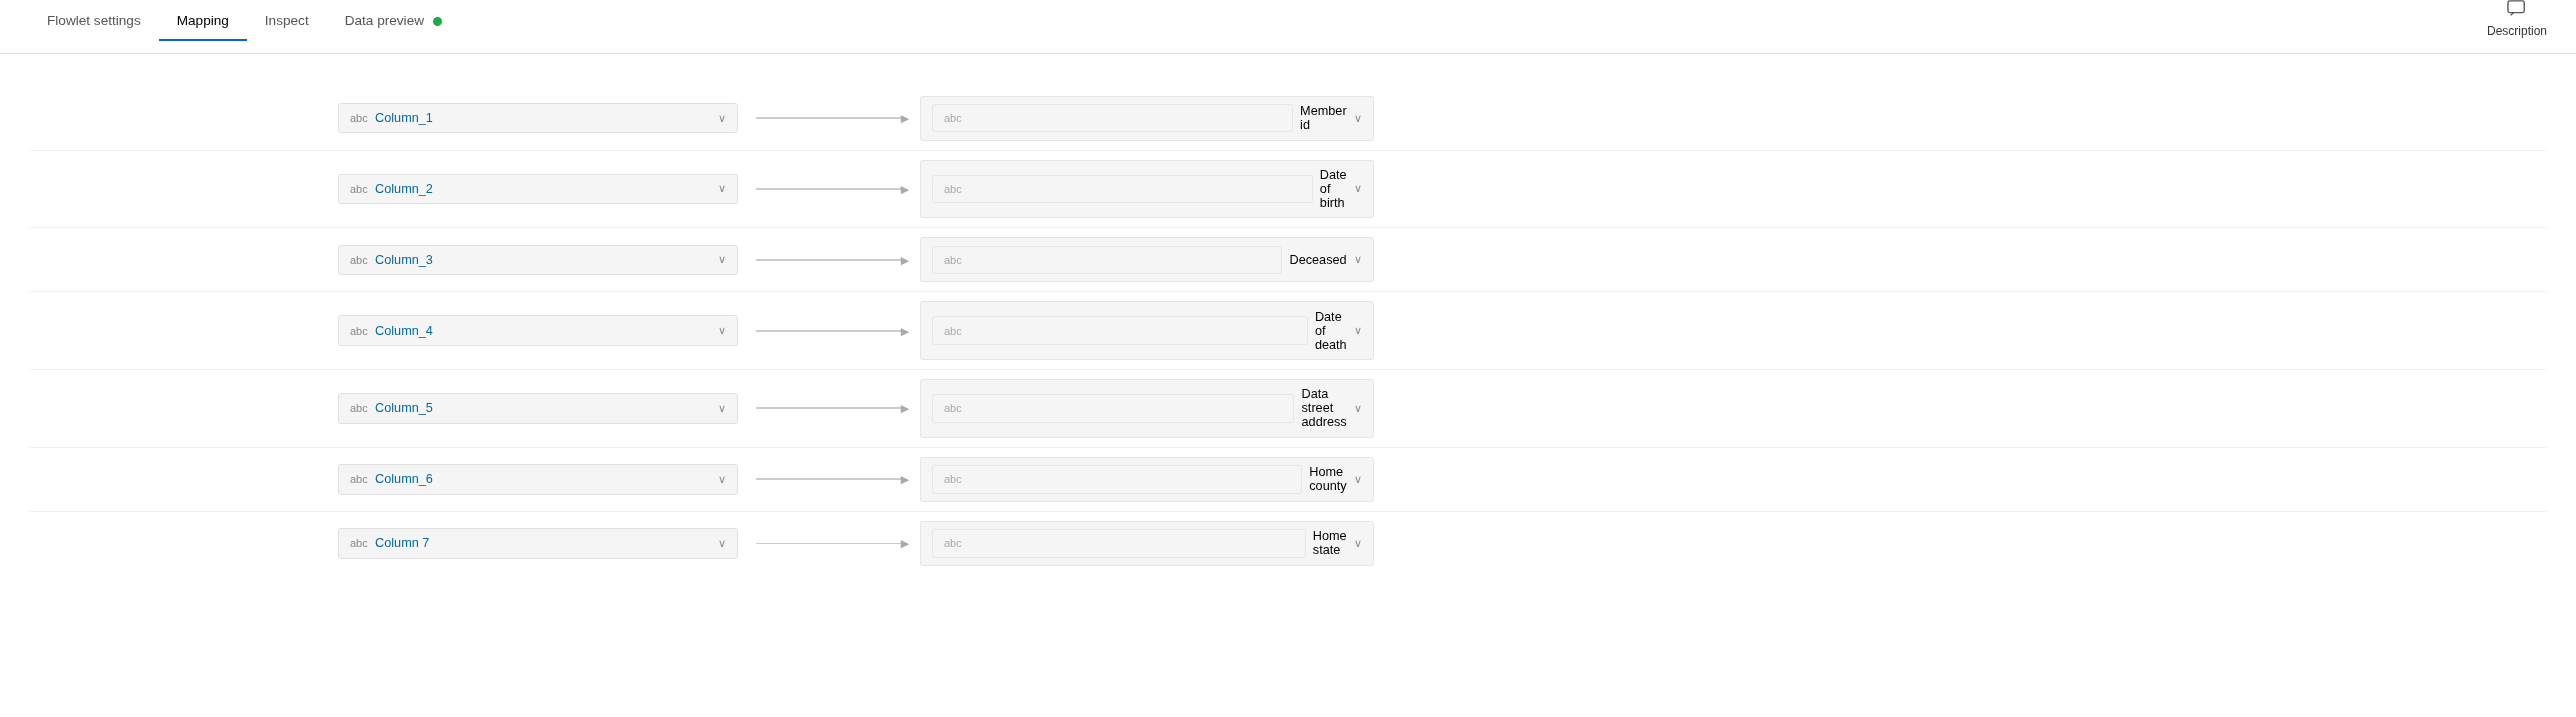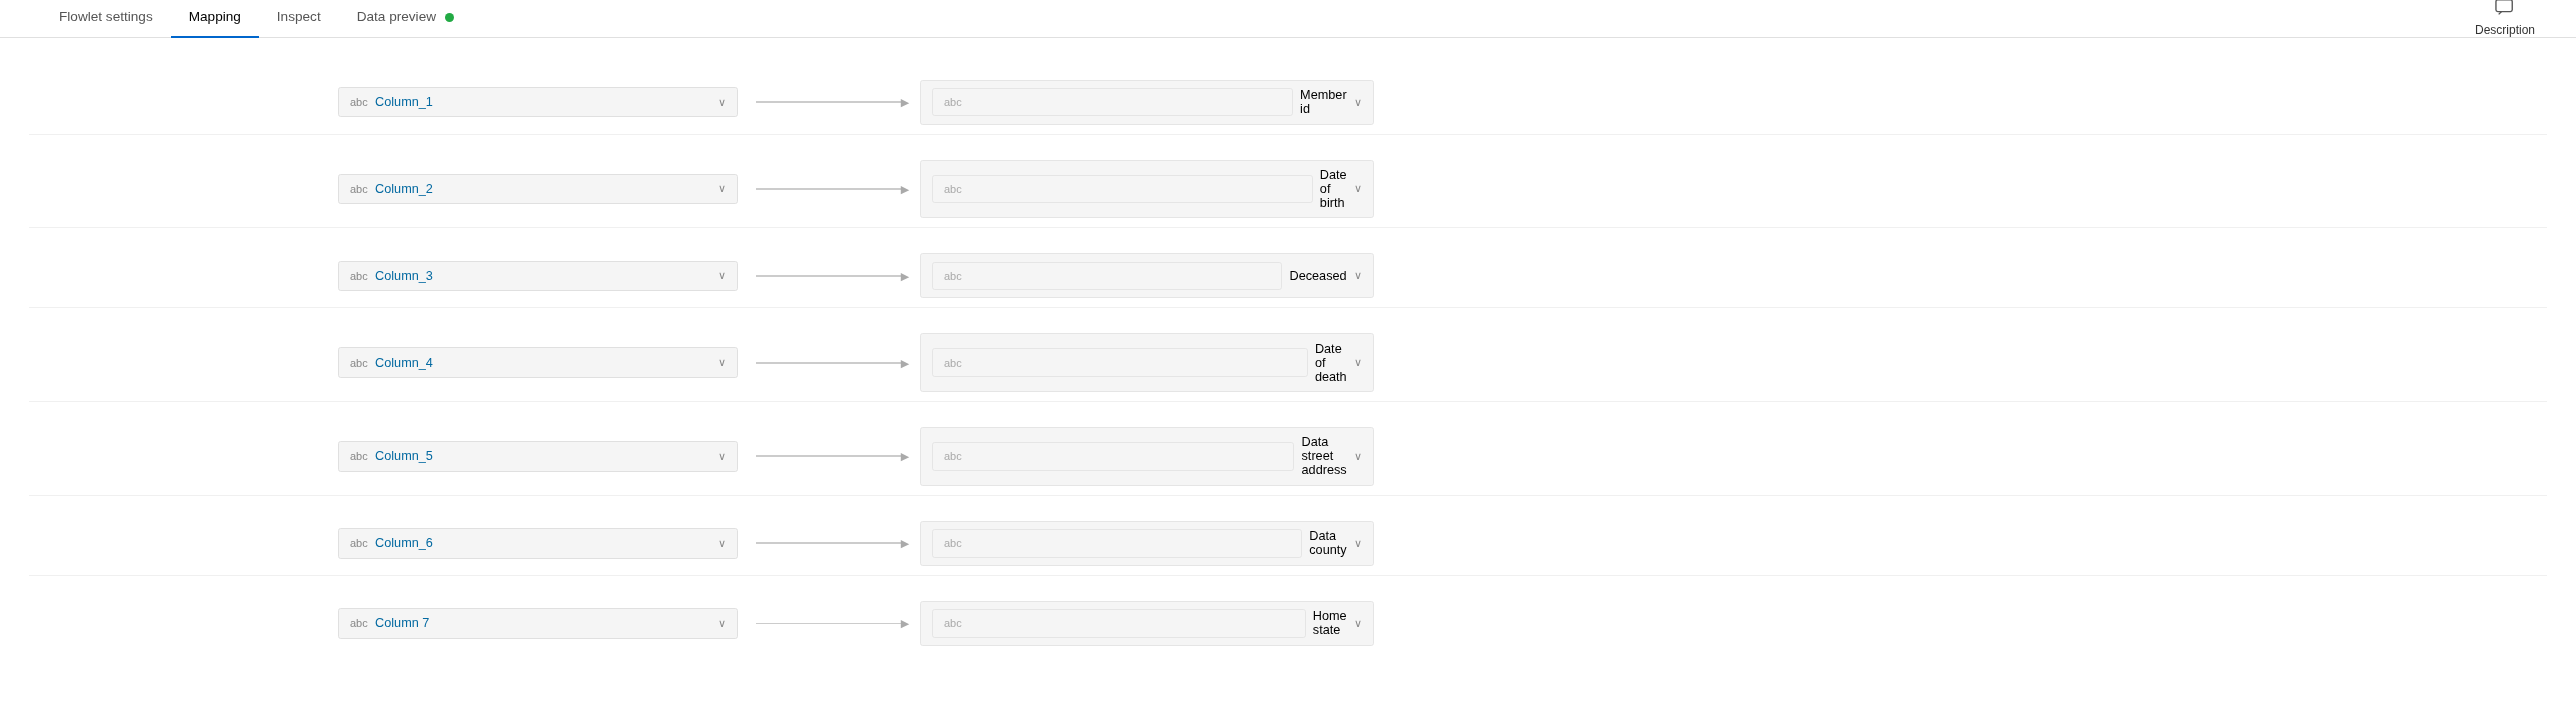--- a/index.html
+++ b/index.html
@@ -13,24 +13,24 @@
       font-size: 12.7px;
       background: #ffffff;
       color: #333;
       width: 2576px;
       min-height: 717px;
       overflow-x: hidden;
     }
 
     .top-nav {
       display: flex;
-      align-items: flex-end;
+      align-items: flex-start;
       border-bottom: 0.9px solid #e0e0e0;
-      padding: 0 41px;
-      height: 38px;
+      padding: 0 29px;
+      height: 54px;
       position: relative;
     }
 
     .nav-tab {
       padding: 12.7px 18px;
       cursor: pointer;
       font-size: 13.6px;
       color: #555;
       position: relative;
       white-space: nowrap;
@@ -84,21 +84,21 @@
     }
 
     .required-star {
       color: #cc0000;
       margin-left: 3.6px;
     }
 
     .mapping-rows {
       display: flex;
       flex-direction: column;
-      gap: 16px;
+      gap: 0;
     }
 
     .mapping-row {
       display: flex;
       align-items: center;
       padding: 9px 0;
       border-bottom: 0.9px solid #f0f0f0;
     }
 
     .mapping-row:last-child {
@@ -315,21 +315,21 @@
       <div class="dropdown">
         <span class="dropdown-abc">abc</span>
         <span class="dropdown-label">Column_6</span>
         <span class="dropdown-chevron">∨</span>
       </div>
       <div class="arrow-connector">
         <div class="arrow-line"></div>
       </div>
       <div class="transform-dropdown">
         <span class="dropdown-abc transform-dropdown" style="font-size:11px;color:#aaa;margin-right:7.3px;font-weight:500;">abc</span>
-        <span class="dropdown-label">Data county</span>
+        <span class="dropdown-label">Home county</span>
         <span class="dropdown-chevron">∨</span>
       </div>
     </div>
 
     <div class="mapping-row">
       <div class="row-spacer"></div>
       <div class="dropdown">
         <span class="dropdown-abc">abc</span>
         <span class="dropdown-label">Column 7</span>
         <span class="dropdown-chevron">∨</span>

